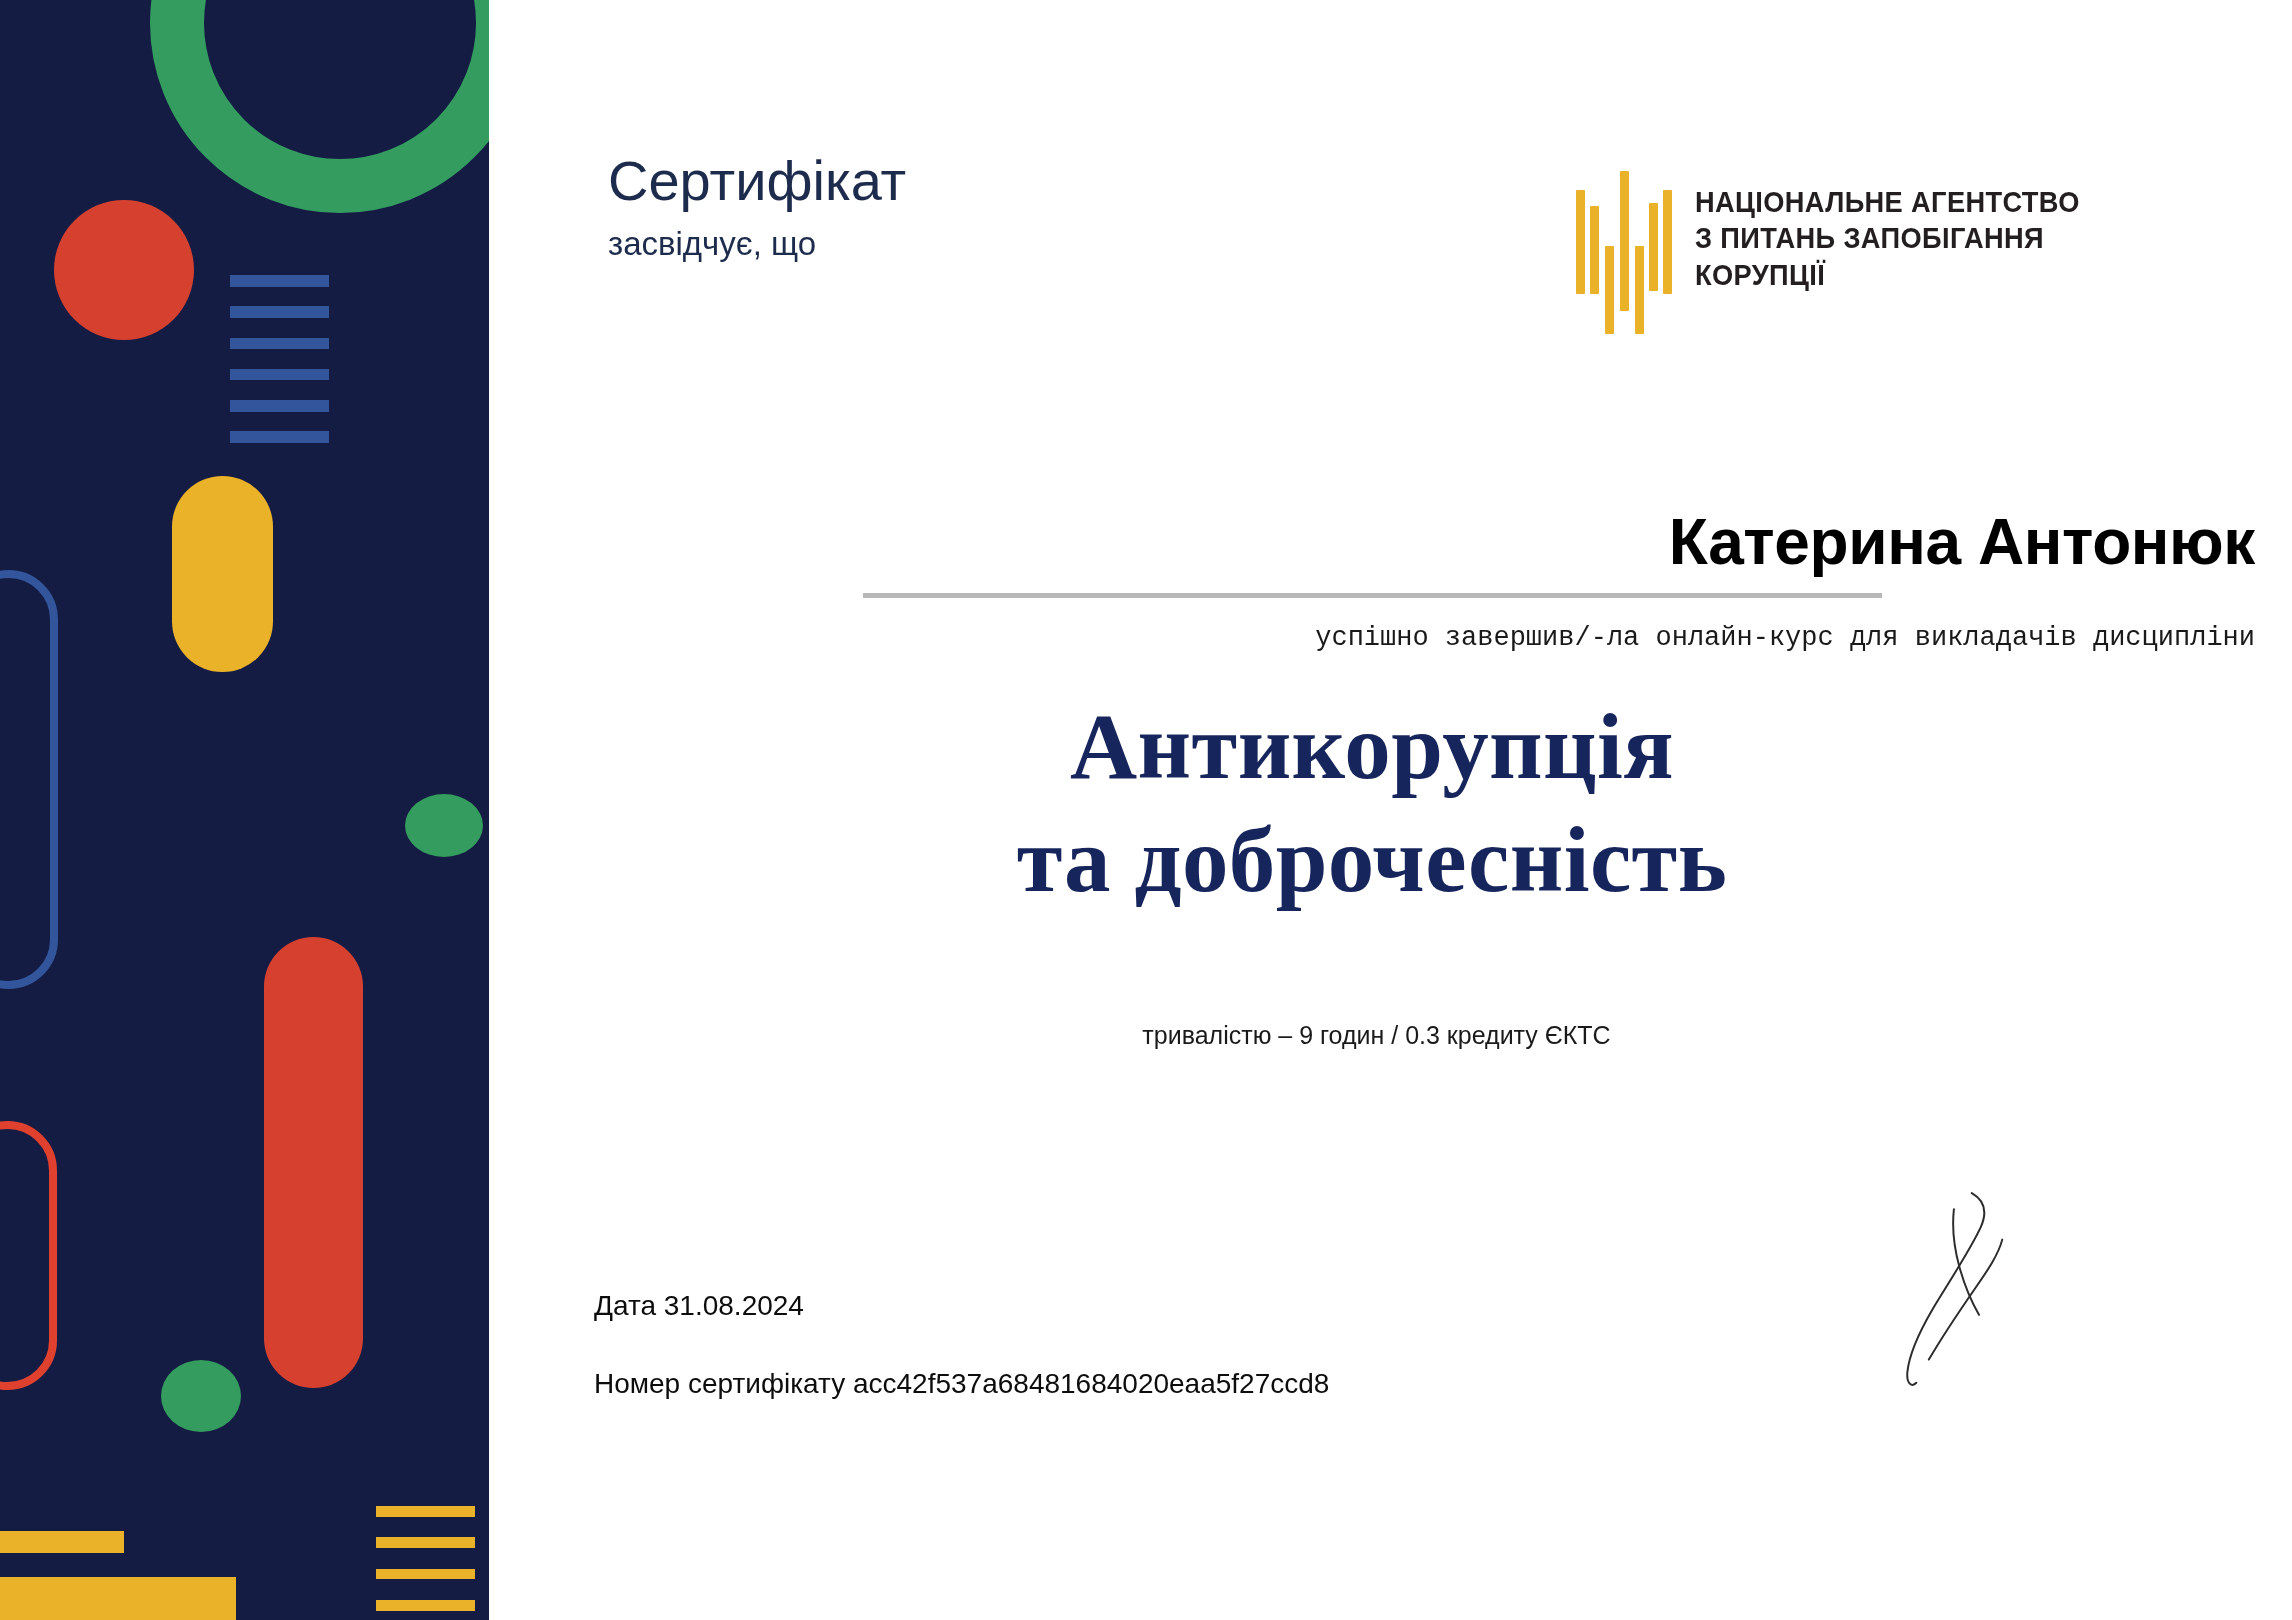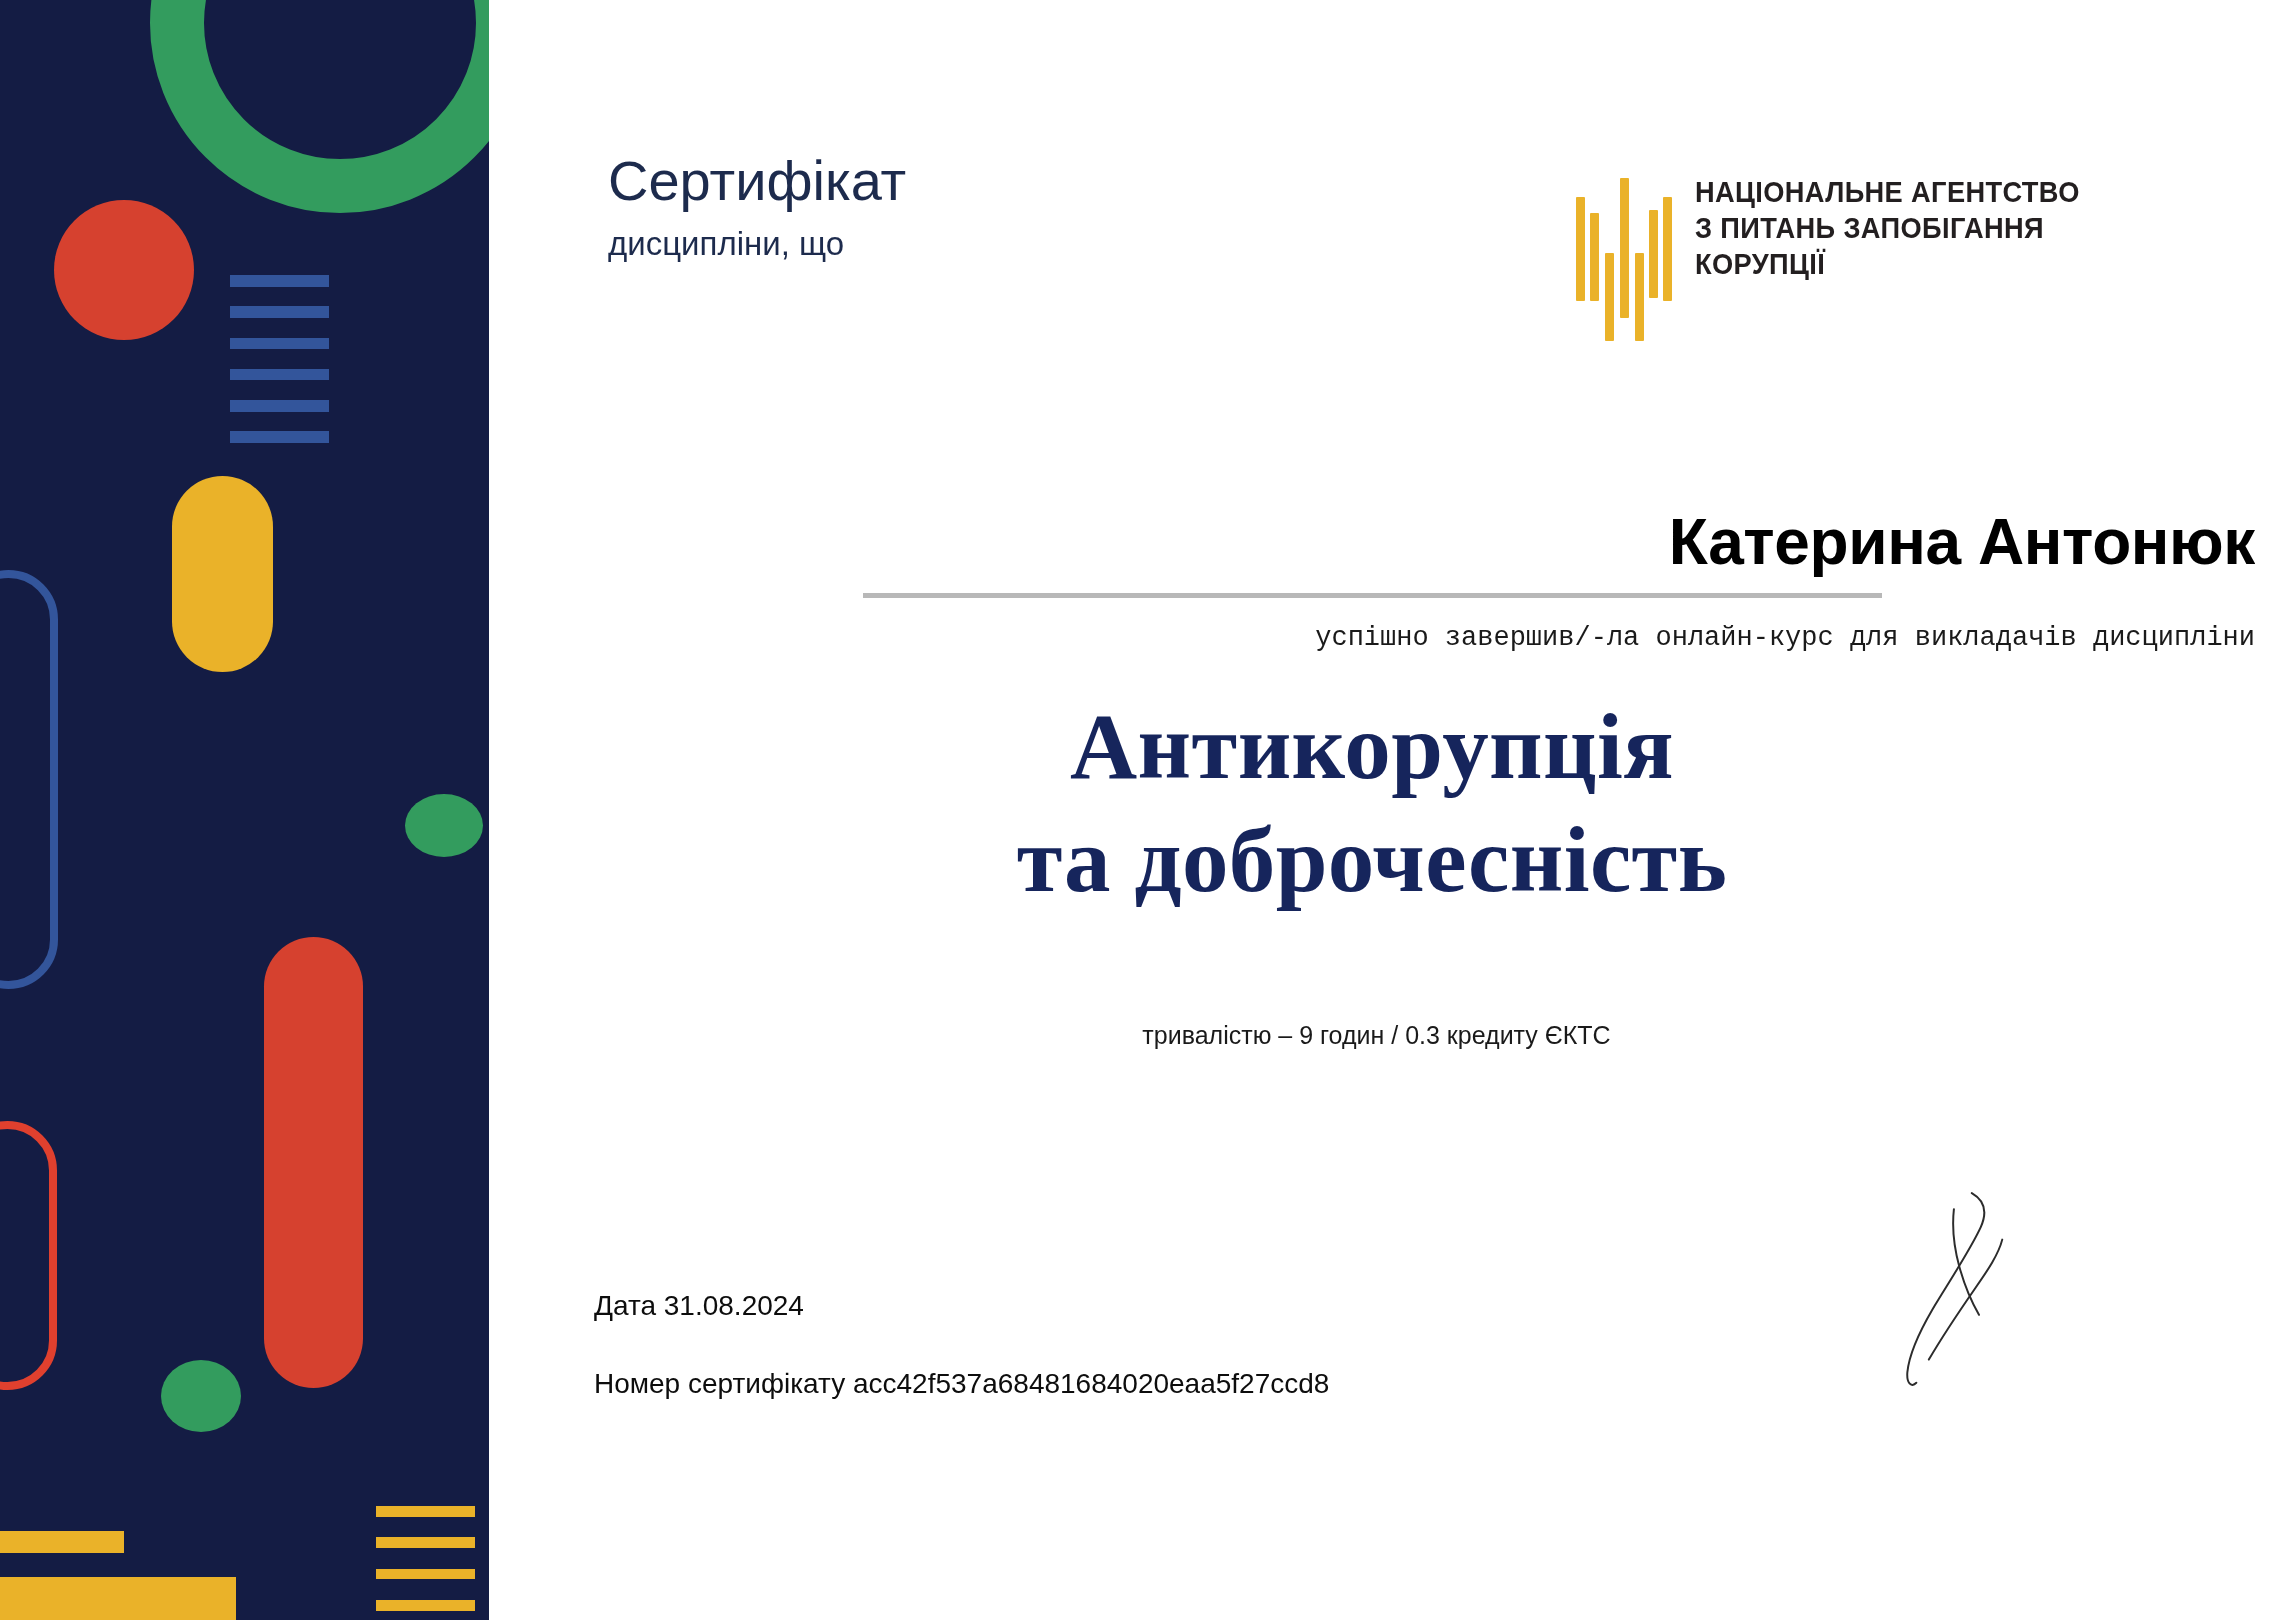--- a/index.html
+++ b/index.html
@@ -165,23 +165,23 @@
     color: #1d2b4d;
     font-weight: 400;
     margin-top: 14.3px;
     white-space: nowrap;
   }
 
   
   .logo {
     position: absolute;
     right: 142px;
-    top: 174px;
+    top: 167px;
     display: flex;
-    align-items: flex-start;
+    align-items: center;
   }
   .logo-mark {
     position: relative;
     width: 96px;
     height: 143px;
     margin-right: 23px;
     flex: 0 0 auto;
   }
   .logo-mark i {
     position: absolute;
@@ -332,21 +332,21 @@
         <i></i>
         <i></i>
         <i></i>
     </div>
   </div>
 
   <div class="main">
 
     <div class="header-title-block">
       <div class="title-main">Сертифікат</div>
-      <div class="title-sub">дисципліни, що</div>
+      <div class="title-sub">засвідчує, що</div>
     </div>
 
     <div class="logo">
       <div class="logo-mark">
         <i style="left:0px;   top:23px;  height:104px;"></i>
         <i style="left:14.3px;  top:39px;  height:88px;"></i>
         <i style="left:29px;  top:79px;  height:88px;"></i>
         <i style="left:44px;  top:3.6px;   height:140px;"></i>
         <i style="left:59px;  top:79px;  height:88px;"></i>
         <i style="left:73px;  top:36px;  height:88px;"></i>

